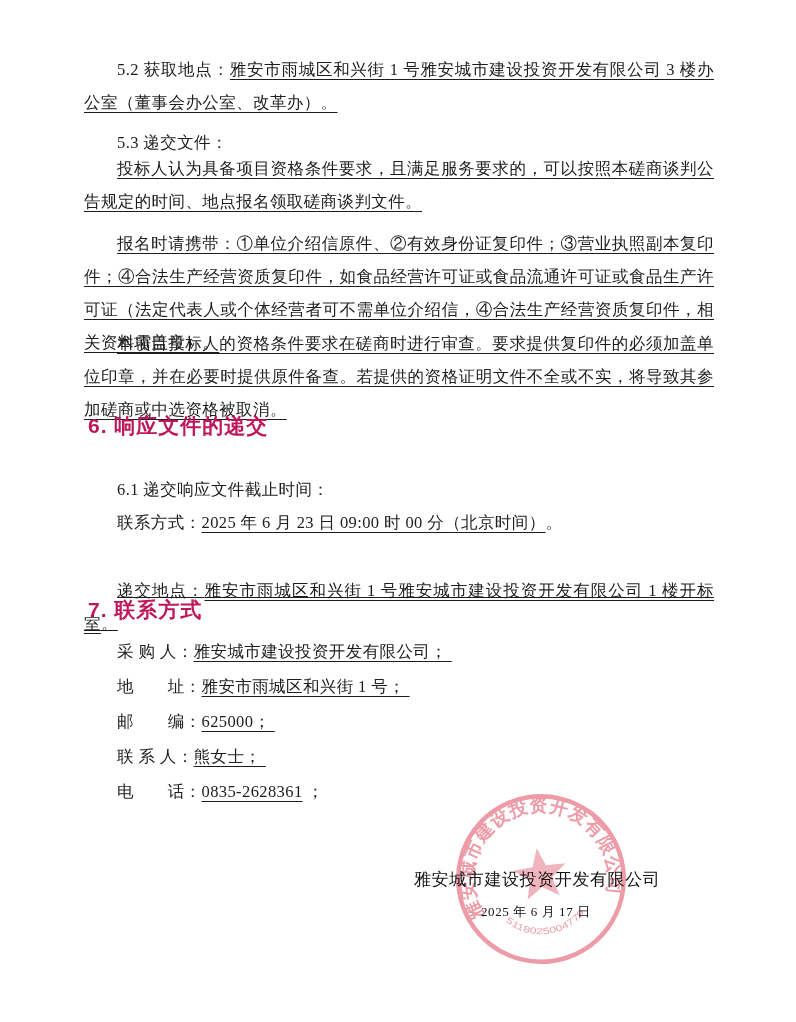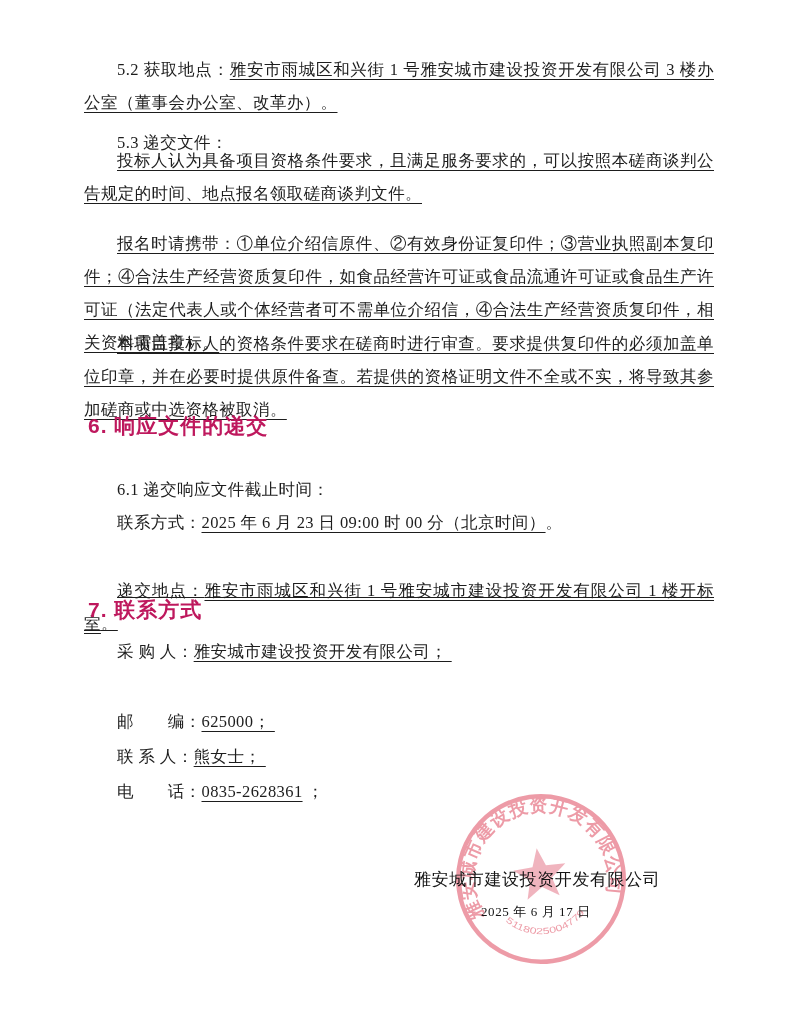--- a/index.html
+++ b/index.html
@@ -60,21 +60,21 @@
   #seal {
     position: absolute;
     left: 452px; top: 790px;
     width: 178px; height: 178px;
     z-index: 2;
     opacity: 0.78;
   }
   
   #p52        { top: 36px; }
   #p53        { top: 109px; }
-  #p-bidder   { top: 127px; }
+  #p-bidder   { top: 135px; }
   #p-bring    { top: 210px; }
   #p-review   { top: 310px; }
   #h6         { top: 412px; }
   #p61        { top: 456px; }
   #p-deadline { top: 489px; }
   #p62        { top: 524px; }
   #p-address  { top: 557px; text-decoration: underline; }
   #h7         { top: 596px; }
   #c0 { top: 641px; }
   #c1 { top: 676px; }
@@ -103,20 +103,21 @@
 
   <p class="para indent" id="p-deadline"><span>联系方式：</span><span class="u">2025 年 6 月 23 日 09:00 时 00 分（北京时间）</span><span>。</span></p>
 
 
   <p class="para indent" id="p-address"><span>递交地点：</span><span class="u">雅安市雨城区和兴街 1 号雅安城市建设投资开发有限公司 1 楼开标室</span><span>。</span></p>
 
   <div class="heading" id="h7">7. 联系方式</div>
 
   <div class="contact-row" id="c0"><span>采 购 人：</span><span class="u">雅安城市建设投资开发有限公司； </span><span></span></div>
 
+  <div class="contact-row" id="c1"><span>地　　址：</span><span class="u">雅安市雨城区和兴街 1 号； </span><span></span></div>
 
   <div class="contact-row" id="c2"><span>邮　　编：</span><span class="u">625000； </span><span></span></div>
 
   <div class="contact-row" id="c3"><span>联 系 人：</span><span class="u">熊女士； </span><span></span></div>
 
   <div class="contact-row" id="c4"><span>电　　话：</span><span class="u">0835-2628361</span><span> ；</span></div>
 
   <div class="sig-line" id="sig-company">雅安城市建设投资开发有限公司</div>
   <div class="sig-line" id="sig-date">2025 年 6 月 17 日</div>
 

